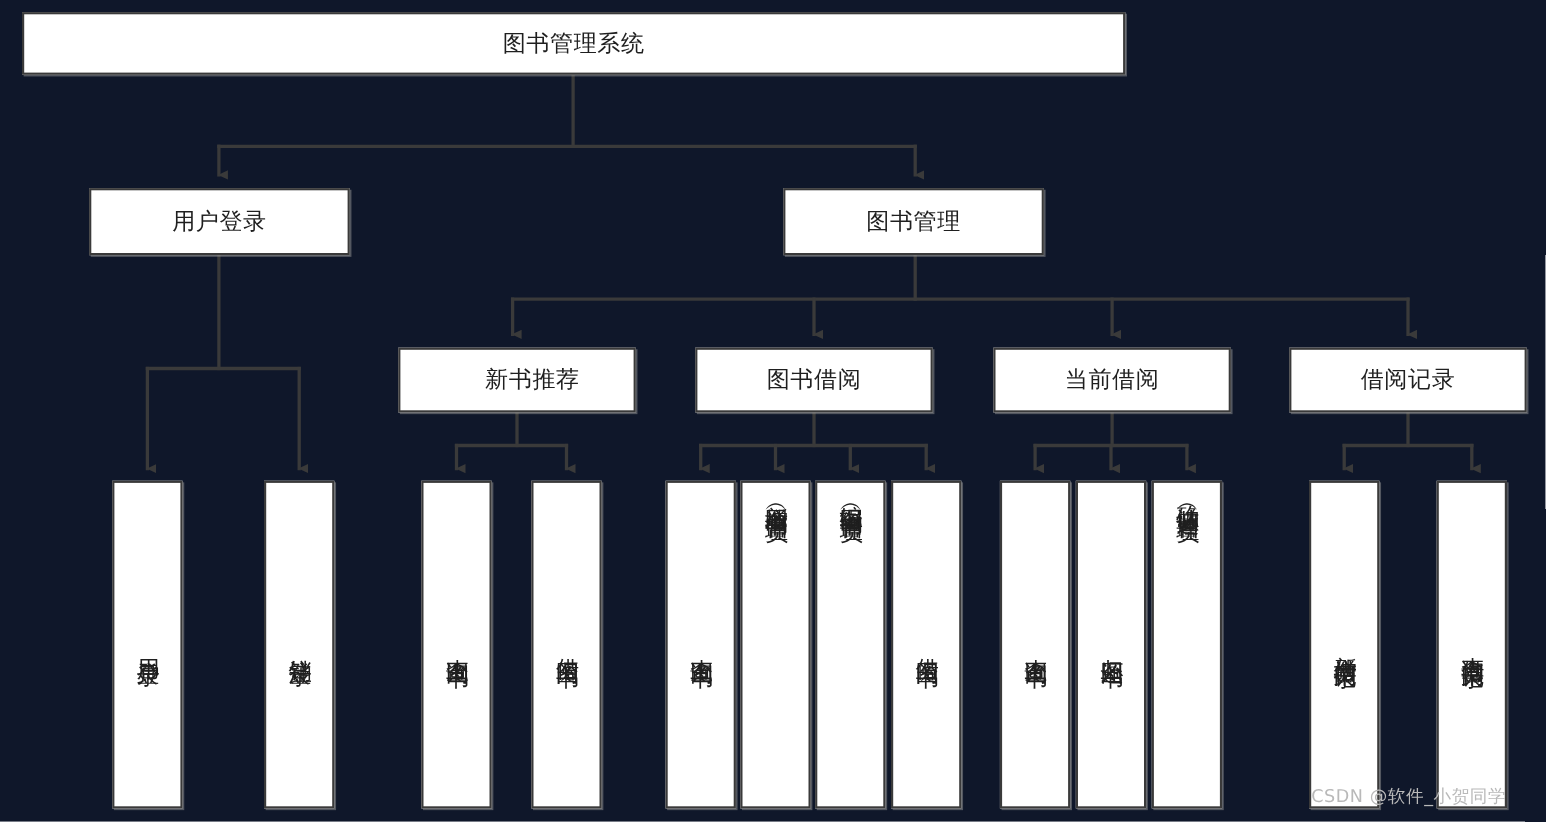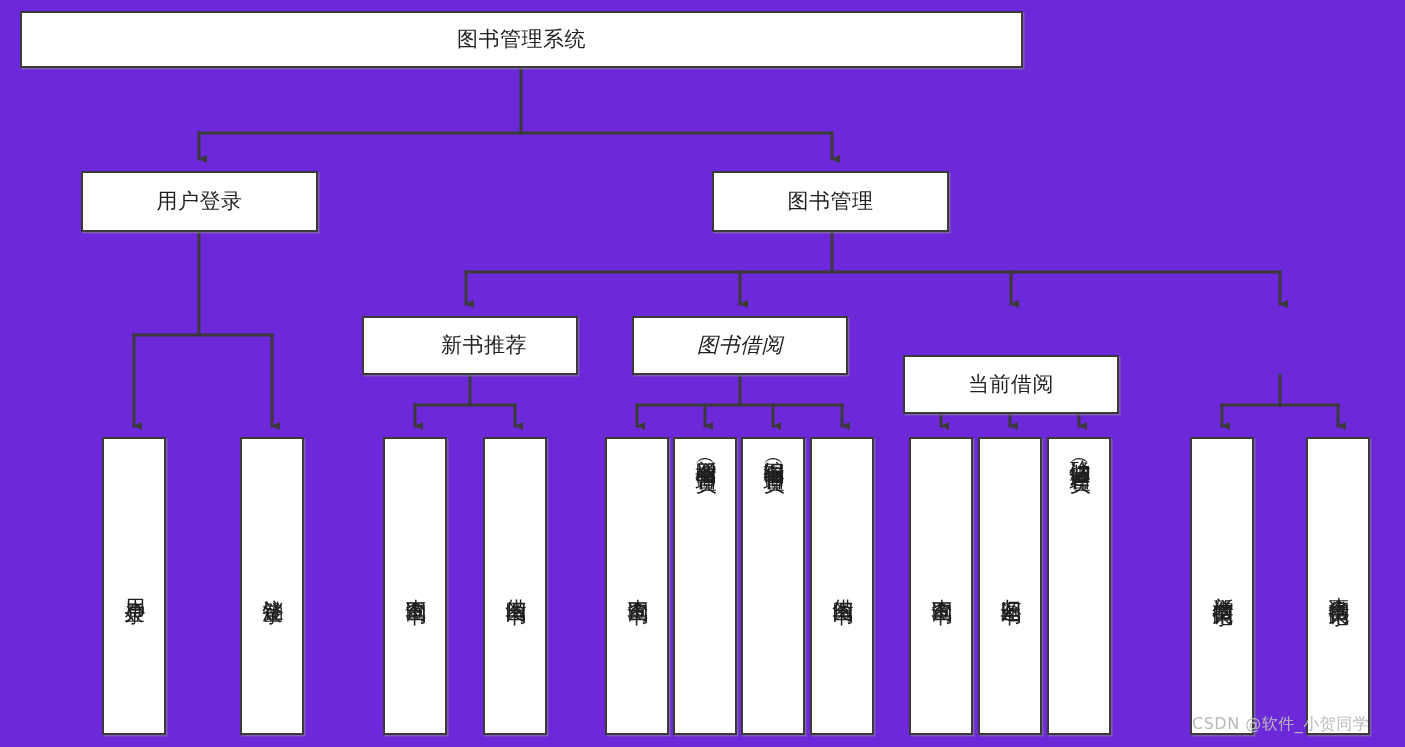--- a/index.html
+++ b/index.html
@@ -8,21 +8,21 @@
     padding: 0;
     background: #ffffff;
   }
   body {
     font-family: "DejaVu Sans", "Liberation Sans", sans-serif;
   }
   #canvas {
     position: relative;
     width: 1405px;
     height: 747px;
-    background: #6d28d9;
+    background: #0f172a;
     overflow: hidden;
   }
   svg.connectors {
     position: absolute;
     left: 0;
     top: 0;
     width: 1405px;
     height: 747px;
     pointer-events: none;
   }
@@ -132,28 +132,31 @@
   </div>
 
   <div class="node" style="left:712px; top:171px; width:237px; height:61px;">
     <span class="label">图书管理</span>
   </div>
 
   <div class="node" style="left:362px; top:316px; width:216px; height:59px;padding-left:28px;">
     <span class="label">新书推荐</span>
   </div>
 
-  <div class="node" style="left:632px; top:316px; width:216px; height:59px;font-style:italic;">
+  <div class="node" style="left:632px; top:316px; width:216px; height:59px;">
     <span class="label">图书借阅</span>
   </div>
 
-  <div class="node" style="left:903px; top:316px; width:216px; height:59px;margin-top:39px;">
+  <div class="node" style="left:903px; top:316px; width:216px; height:59px;">
     <span class="label">当前借阅</span>
   </div>
 
+  <div class="node" style="left:1172px; top:316px; width:216px; height:59px;">
+    <span class="label">借阅记录</span>
+  </div>
 
   <div class="node vertical center-text" style="left:102px; top:437px; width:64px; height:298px;">
     <span class="label">用户登录</span>
   </div>
 
   <div class="node vertical center-text" style="left:240px; top:437px; width:64px; height:298px;">
     <span class="label">注销登录</span>
   </div>
 
   <div class="node vertical center-text" style="left:383px; top:437px; width:64px; height:298px;">

